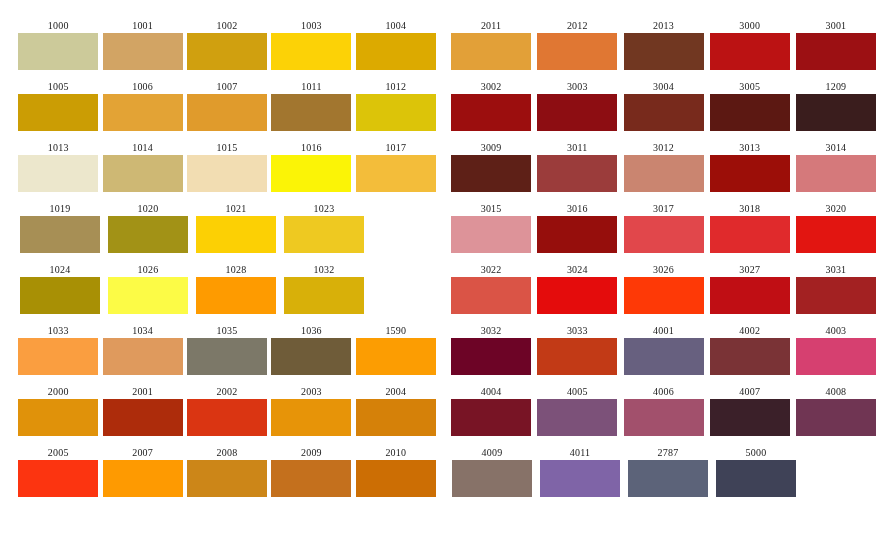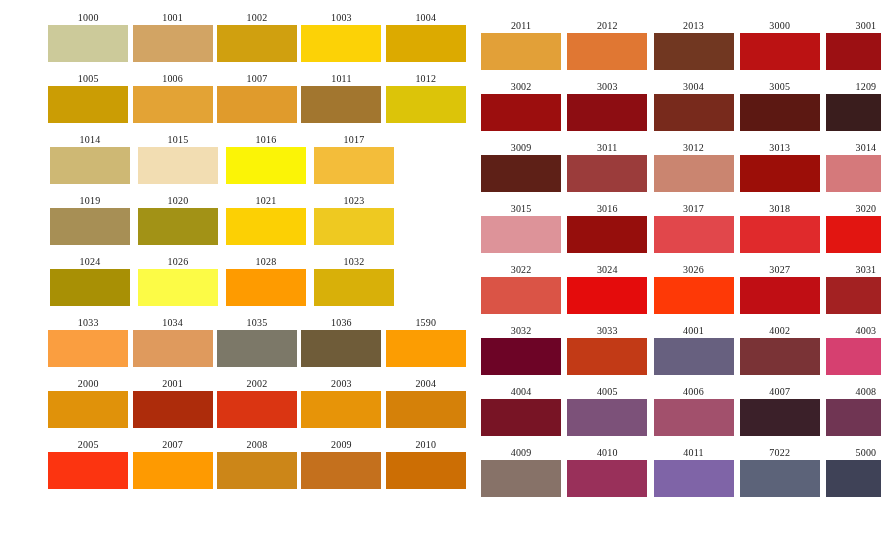--- a/index.html
+++ b/index.html
@@ -22,22 +22,21 @@
     flex-direction: row;
   }
   .column {
     box-sizing: border-box;
     display: flex;
     flex-direction: column;
   }
   .column-left {
     width: 440px;
     padding-left: 18px;
-    padding-top: 12px;
-    margin-left: 30px;
+    padding-top: 20px;
   }
   .column-right {
     width: 441px;
     padding-left: 10px;
     padding-top: 20px;
   }
   .swatch-row {
     display: flex;
     flex-direction: row;
     height: 61px;
@@ -109,20 +108,24 @@
           <div class="swatch-label">1011</div>
           <div class="swatch-chip" style="background-color: rgb(162, 118, 47);"></div>
         </div>
         <div class="swatch-cell">
           <div class="swatch-label">1012</div>
           <div class="swatch-chip" style="background-color: rgb(220, 196, 9);"></div>
         </div>
       </div>
       <div class="swatch-row">
         <div class="swatch-cell">
+          <div class="swatch-label">1013</div>
+          <div class="swatch-chip" style="background-color: rgb(236, 231, 204);"></div>
+        </div>
+        <div class="swatch-cell">
           <div class="swatch-label">1014</div>
           <div class="swatch-chip" style="background-color: rgb(206, 184, 116);"></div>
         </div>
         <div class="swatch-cell">
           <div class="swatch-label">1015</div>
           <div class="swatch-chip" style="background-color: rgb(242, 221, 178);"></div>
         </div>
         <div class="swatch-cell">
           <div class="swatch-label">1016</div>
           <div class="swatch-chip" style="background-color: rgb(251, 244, 6);"></div>
@@ -389,29 +392,25 @@
           <div class="swatch-label">4008</div>
           <div class="swatch-chip" style="background-color: rgb(112, 53, 83);"></div>
         </div>
       </div>
       <div class="swatch-row">
         <div class="swatch-cell">
           <div class="swatch-label">4009</div>
           <div class="swatch-chip" style="background-color: rgb(135, 114, 104);"></div>
         </div>
         <div class="swatch-cell">
-          <div class="swatch-label">4010</div>
-          <div class="swatch-chip" style="background-color: rgb(153, 48, 90);"></div>
-        </div>
-        <div class="swatch-cell">
           <div class="swatch-label">4011</div>
           <div class="swatch-chip" style="background-color: rgb(127, 100, 167);"></div>
         </div>
         <div class="swatch-cell">
-          <div class="swatch-label">7022</div>
+          <div class="swatch-label">2787</div>
           <div class="swatch-chip" style="background-color: rgb(92, 99, 121);"></div>
         </div>
         <div class="swatch-cell">
           <div class="swatch-label">5000</div>
           <div class="swatch-chip" style="background-color: rgb(63, 66, 87);"></div>
         </div>
       </div>
     </div>
 </div>
 

